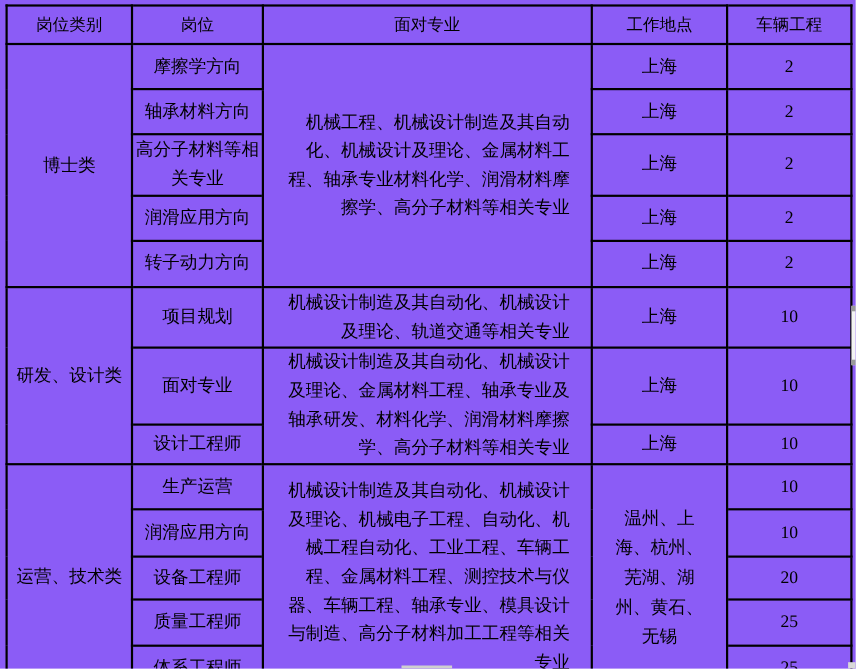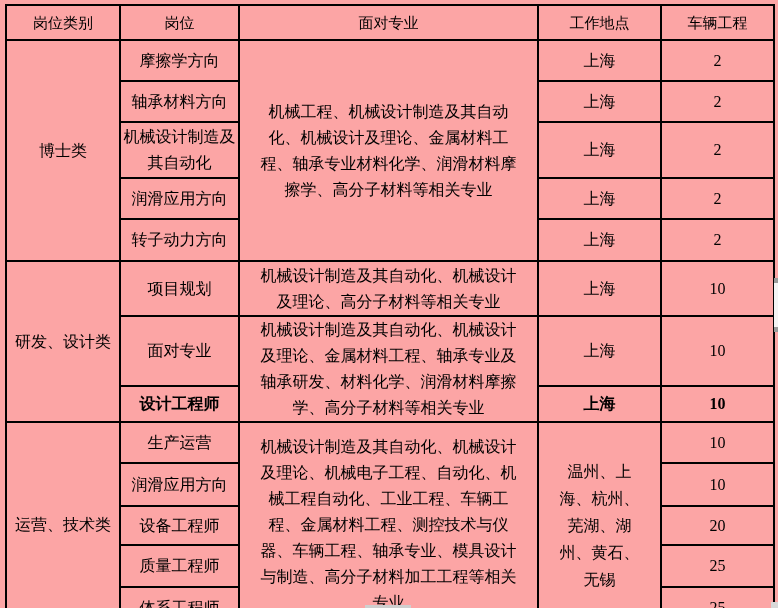--- a/index.html
+++ b/index.html
@@ -1,20 +1,20 @@
 <!DOCTYPE html>
 <html><head>
 <meta charset="utf-8">
 <style>
   html, body { margin: 0; padding: 0; background: #ffffff; }
   .canvas {
     position: relative;
     width: 778px;
     height: 608px;
-    background: #fca5a5;
+    background: #8b5cf6;
     overflow: hidden;
     font-family: "Liberation Serif", "DejaVu Serif", serif;
     color: #000000;
   }
   table.recruit {
     position: absolute;
     left: 5px;
     top: 4px;
     width: 768px;
     border-collapse: collapse;
@@ -34,34 +34,34 @@
     line-height: 26px;
     word-break: break-all;
     overflow: hidden;
   }
   th {
     font-size: 15px;
     font-weight: normal;
     line-height: 20px;
   }
   td.majors {
-    text-align: center;
+    text-align: right;
     padding: 0 19px;
     line-height: 26px;
   }
   td.loc-multi {
     padding: 0 15px;
     line-height: 27px;
   }
   tr.h35 { height: 35px; }
   tr.h41 { height: 41px; }
   tr.h42 { height: 42px; font-family: Liberation Serif, serif; }
   tr.h56 { height: 56px; }
   tr.h55 { height: 55px; }
-  tr.h28 { height: 28px; font-weight: bold; }
+  tr.h28 { height: 28px; }
   tr.h44 { height: 43px; }
   tr.h39 { height: 39px; }
   
   .v-scrollbar {
     position: absolute;
     left: 774px;
     top: 278px;
     width: 4px;
     height: 54px;
     background: #f4f4f4;
@@ -120,39 +120,39 @@
       <td class="majors" rowspan="5">机械工程、机械设计制造及其自动化、机械设计及理论、金属材料工程、轴承专业材料化学、润滑材料摩擦学、高分子材料等相关专业</td>
       <td>上海</td>
       <td>2</td>
     </tr>
     <tr class="h41">
       <td>轴承材料方向</td>
       <td>上海</td>
       <td>2</td>
     </tr>
     <tr class="h56">
-      <td>机械设计制造及其自动化</td>
+      <td>高分子材料等相关专业</td>
       <td>上海</td>
       <td>2</td>
     </tr>
     <tr class="h41">
       <td>润滑应用方向</td>
       <td>上海</td>
       <td>2</td>
     </tr>
     <tr class="h42">
       <td>转子动力方向</td>
       <td>上海</td>
       <td>2</td>
     </tr>
 
     <tr class="h55">
       <td rowspan="3">研发、设计类</td>
       <td>项目规划</td>
-      <td class="majors">机械设计制造及其自动化、机械设计及理论、高分子材料等相关专业</td>
+      <td class="majors">机械设计制造及其自动化、机械设计及理论、轨道交通等相关专业</td>
       <td>上海</td>
       <td>10</td>
     </tr>
     <tr class="h55">
       <td>面对专业</td>
       <td class="majors" rowspan="2">机械设计制造及其自动化、机械设计及理论、金属材料工程、轴承专业及轴承研发、材料化学、润滑材料摩擦学、高分子材料等相关专业</td>
       <td>上海</td>
       <td>10</td>
     </tr>
     <tr class="h28">

